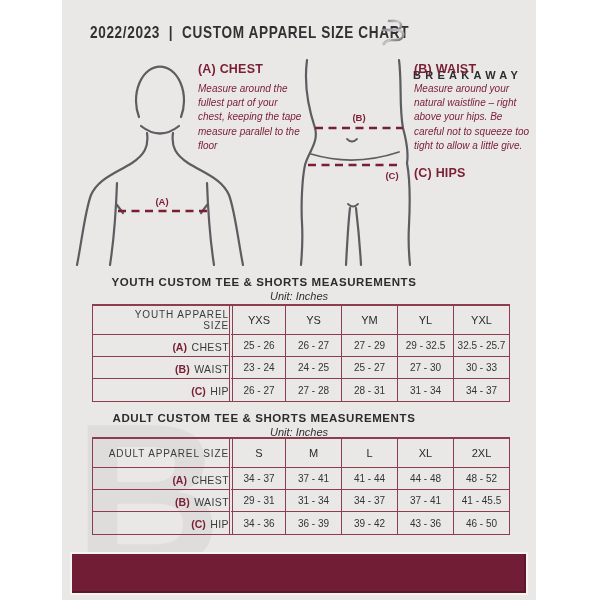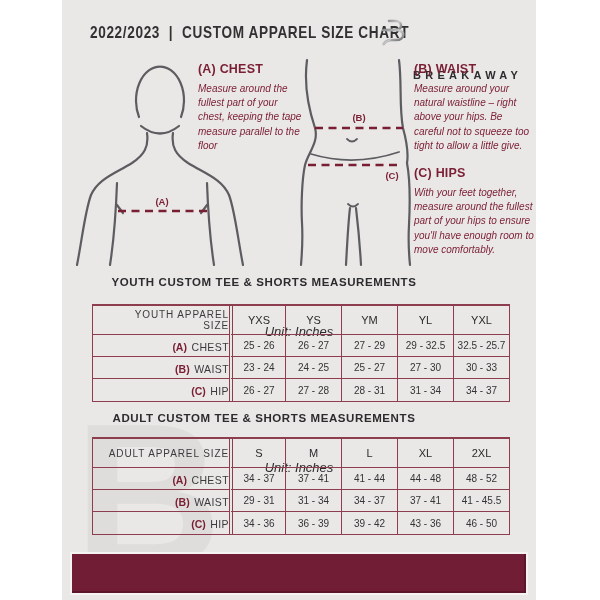--- a/index.html
+++ b/index.html
@@ -21,21 +21,21 @@
   .g-head{position:absolute;font-weight:700;font-size:12.5px;letter-spacing:.2px;color:#7a1e33;z-index:1;white-space:nowrap;}
   .g-para{position:absolute;font-style:italic;font-size:10px;line-height:1.42;color:#7d2138;z-index:1;}
   #h-chest{left:136px;top:62px;} #p-chest{left:136px;top:82px;width:108px;}
   #h-waist{left:352px;top:62px;} #p-waist{left:352px;top:82px;width:118px;}
   #h-hips{left:352px;top:166px;} #p-hips{left:352px;top:186px;width:122px;}
 
   
   .tbl-title{position:absolute;left:0;width:404px;text-align:center;font-weight:700;
              font-size:11.5px;letter-spacing:.6px;color:#2c2c2e;z-index:1;}
   .tbl-unit{position:absolute;left:0;width:474px;text-align:center;font-style:italic;
-            font-size:13px;color:#2e2e30;z-index:1;margin-top:34px;}
+            font-size:11px;color:#2e2e30;z-index:1;}
   #youth-title{top:276px;} #youth-unit{top:290px;}
   #adult-title{top:412px;} #adult-unit{top:426px;}
 
   table.sizes{position:absolute;left:30px;width:416px;border-collapse:separate;border-spacing:0;
               table-layout:fixed;z-index:1;background:transparent;
               border:1px solid #8e3d4e;border-top-width:2px;}
   #youth-table{top:304px;} #adult-table{top:437px;}
   table.sizes th,table.sizes td{padding:0;margin:0;background:transparent;font-weight:400;}
   table.sizes tr.hd th{height:29px;}
   table.sizes tr.dr td{height:22px;}
@@ -125,21 +125,20 @@
   <div class="g-head" id="h-waist">
     <span>(B)</span>
     <span>WAIST</span>
   </div>
   <div class="g-para" id="p-waist">Measure around your natural waistline – right above your hips. Be careful not to squeeze too tight to allow a little give.</div>
 
   <div class="g-head" id="h-hips">
     <span>(C)</span>
     <span>HIPS</span>
   </div>
-  <div class="g-para" id="p-hips">With your feet together, measure around the fullest part of your hips to ensure you'll have enough room to move comfortably.</div>
 
   <div class="tbl-title" id="youth-title">YOUTH CUSTOM TEE &amp; SHORTS MEASUREMENTS</div>
   <div class="tbl-unit" id="youth-unit">Unit: Inches</div>
   <table class="sizes" id="youth-table">
     <colgroup>
         <col style="width:136px">
         <col style="width:56px">
         <col style="width:56px">
         <col style="width:56px">
         <col style="width:56px">

